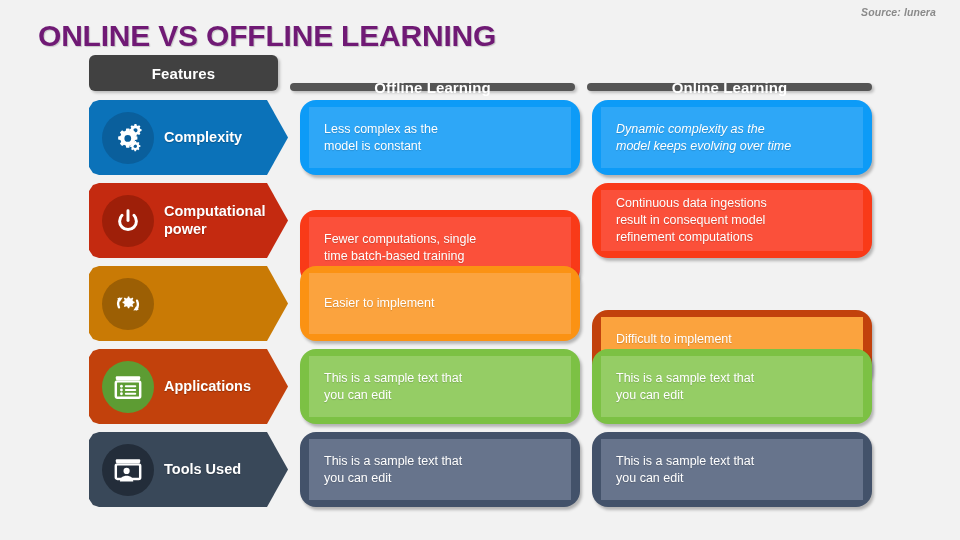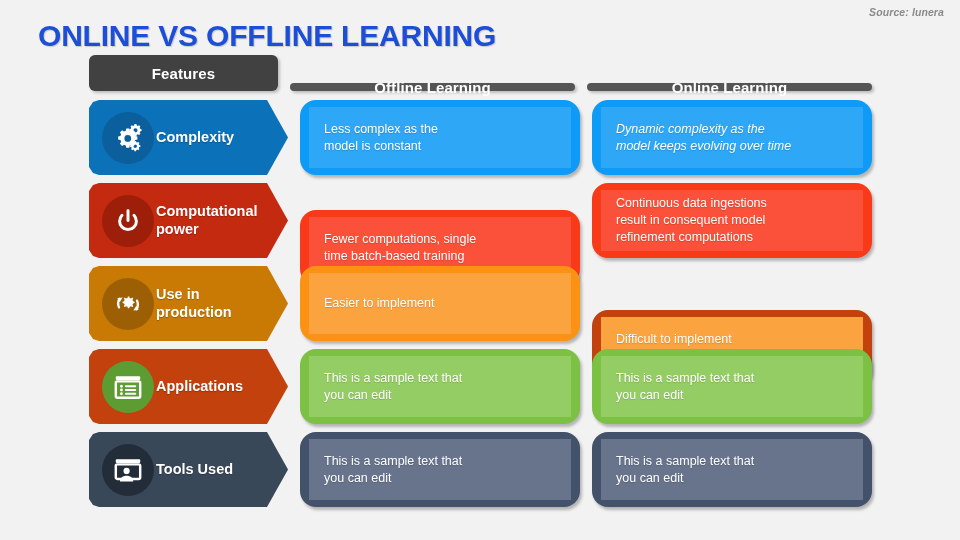--- a/index.html
+++ b/index.html
@@ -13,21 +13,21 @@
   body {
     background: #f2f2f2;
     font-family: "Liberation Sans", sans-serif;
     position: relative;
   }
 
   
   .source-credit {
     position: absolute;
     top: 6px;
-    right: 16px;
+    right: 24px;
     font-size: 10.5px;
     font-style: italic;
     font-weight: bold;
     color: #8a8a8a;
     letter-spacing: 0.1px;
   }
 
   
   .slide-title {
     position: absolute;
@@ -92,21 +92,21 @@
     height: 52px;
     border-radius: 50%;
     display: flex;
     align-items: center;
     justify-content: center;
     flex: 0 0 52px;
   }
   .feature-icon-wrap svg { display: block; }
 
   .feature-label {
-    margin-left: 2px;
+    margin-left: 10px;
     color: #ffffff;
     font-size: 14.5px;
     font-weight: bold;
     line-height: 1.18;
     text-shadow: 0 1px 1px rgba(0,0,0,0.25);
     white-space: pre-line;
   }
 
   
   .text-cell {
@@ -132,21 +132,21 @@
     line-height: 1.35;
     white-space: pre-line;
     text-shadow: 0 1px 1px rgba(0,0,0,0.16);
   }
 </style>
 </head>
 <body style="background: rgb(242, 242, 242);">
 
 <div class="source-credit">Source: lunera</div>
 
-<div class="slide-title" style="color: #1d4ed8; text-align: center;">ONLINE VS OFFLINE LEARNING</div>
+<div class="slide-title" style="color: #701a75; text-align: center;">ONLINE VS OFFLINE LEARNING</div>
 
 <div class="table">
 
   <div class="row header-row">
     <div class="hdr hdr-features" style="background: rgb(65, 65, 65);">Features</div>
     <div class="hdr hdr-col" style="background: rgb(85, 85, 85);">Offline Learning</div>
     <div class="hdr hdr-col" style="background: rgb(85, 85, 85);">Online Learning</div>
   </div>
 
   <div class="row body-row">
@@ -206,22 +206,20 @@
         <svg width="32" height="32" viewBox="0 0 34 34" fill="#ffffff">
           <path d="M17 10.5l.55-2.1h1.0l.0 0 .35 1.6 1.5.62 1.4-.9 1.05 1.05-.9 1.4.62 1.5 1.6.35v1.5l-1.6.35-.62 1.5.9 1.4-1.05 1.05-1.4-.9-1.5.62-.35 1.6h-1.5l-.35-1.6-1.5-.62-1.4.9-1.05-1.05.9-1.4-.62-1.5-1.6-.35v-1.5l1.6-.35.62-1.5-.9-1.4 1.05-1.05 1.4.9 1.5-.62.35-1.6h.55z" transform="translate(-0.2,0.5)"></path>
           <circle cx="17" cy="17" r="2.4" fill="none" stroke="#ffffff" stroke-width="0"></circle>
           <path d="M17 17m-2.5 0a2.5 2.5 0 105 0 2.5 2.5 0 10-5 0" fill="none"></path>
           <path d="M7.4 20.6a10.2 10.2 0 01.6-9.3" fill="none" stroke="#ffffff" stroke-width="2.5" stroke-linecap="round"></path>
           <path d="M26.6 13.4a10.2 10.2 0 01-.6 9.3" fill="none" stroke="#ffffff" stroke-width="2.5" stroke-linecap="round"></path>
           <polygon points="5.6,11.0 11.3,10.0 8.3,14.9"></polygon>
           <polygon points="28.4,23.0 22.7,24.0 25.7,19.1"></polygon>
         </svg>
       </div>
-      <div class="feature-label">Use in
-production</div>
     </div>
     <div class="text-cell" style="background: rgb(251, 146, 19);">
       <div class="text-inner" style="background: rgb(251, 163, 62);">
           <span class="cell-text">Easier to implement</span>
         </div>
     </div>
     <div class="text-cell" style="background: #c2410c; margin-top: 44px;">
       <div class="text-inner" style="background: rgb(251, 163, 62);">
           <span class="cell-text">Difficult to implement
 and manage</span>

